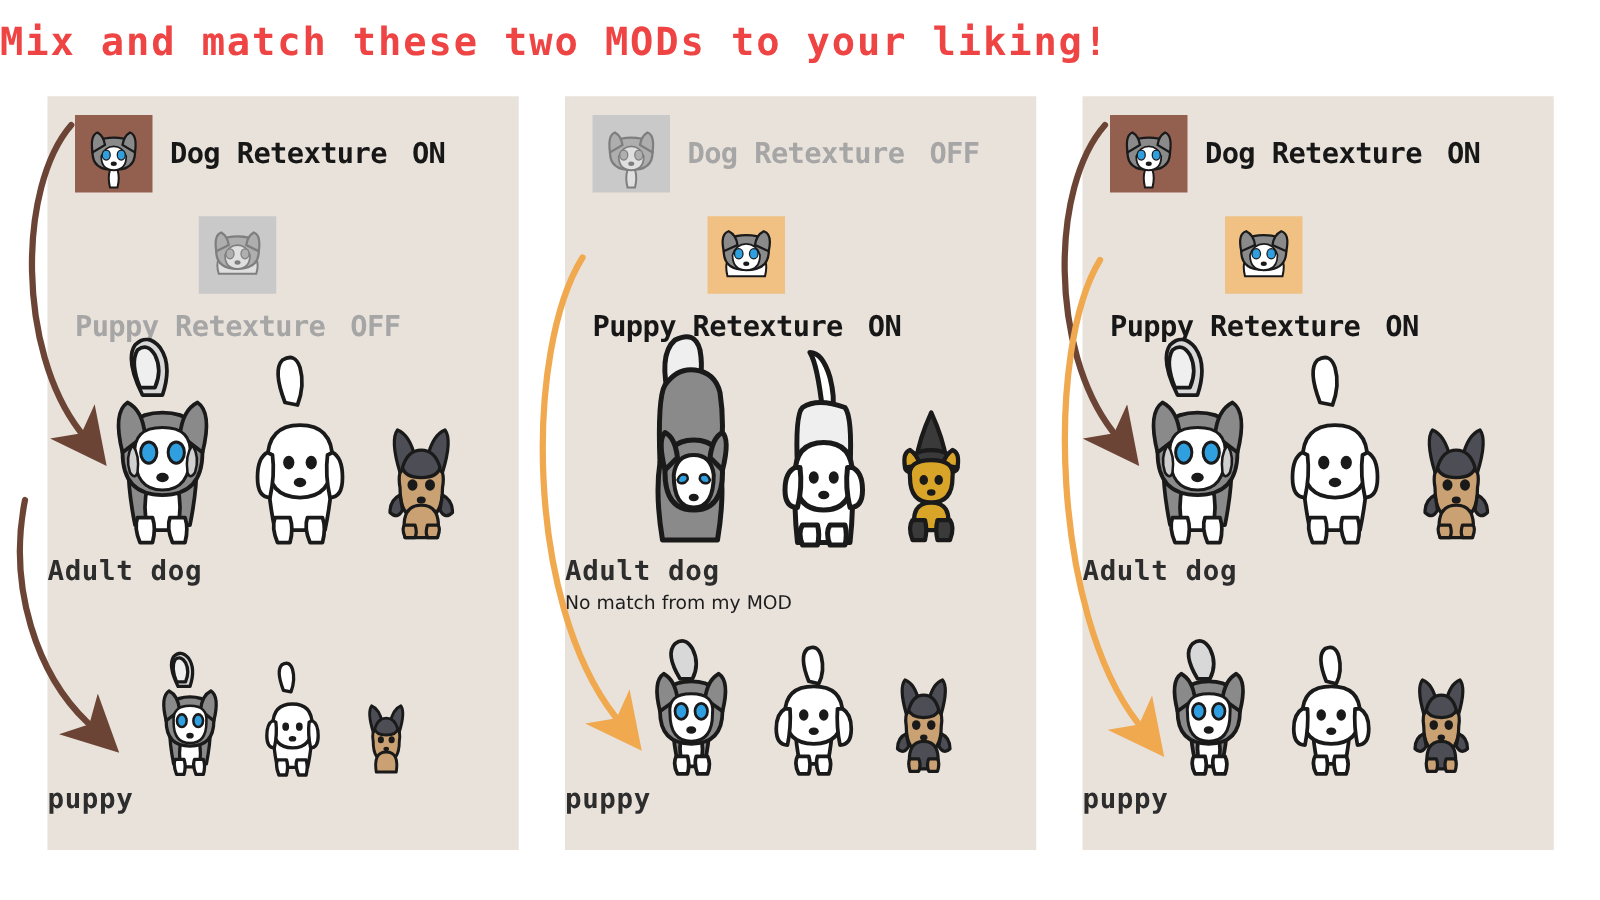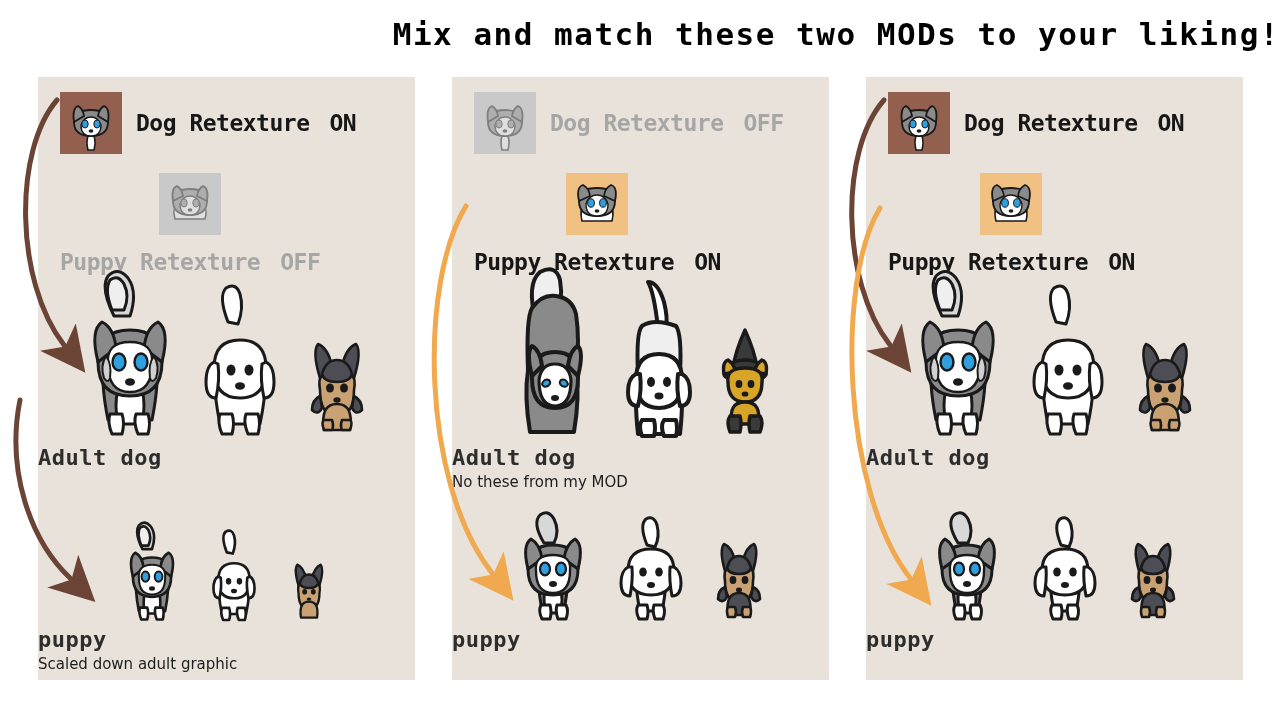--- a/index.html
+++ b/index.html
@@ -6,26 +6,26 @@
   html, body {
     width: 1280px; height: 720px;
     background: #ffffff;
     font-family: "DejaVu Sans", sans-serif;
     overflow: hidden;
   }
   #stage { position: relative; width: 1280px; height: 720px; background:#fff; }
 
   .title {
     position: absolute; top: 16px; left: 0; width: 1280px;
-    text-align: right;
+    text-align: left;
     font-family: "DejaVu Sans Mono", monospace;
     font-weight: bold;
     font-size: 31px;
     letter-spacing: 1.5px;
-    color: #000000;
+    color: #ef4444;
     white-space: nowrap;
   }
 
   .panel {
     position: absolute;
     top: 77px;
     width: 377px;
     height: 603px;
     background: #e8e2da;
   }
@@ -265,21 +265,20 @@
             <ellipse cx="32" cy="58" rx="4" ry="4.6" fill="#1a1a1a" stroke="none"></ellipse>
             <ellipse cx="46" cy="58" rx="4" ry="4.6" fill="#1a1a1a" stroke="none"></ellipse>
             <ellipse cx="39" cy="70" rx="3.6" ry="2.8" fill="#1a1a1a" stroke="none"></ellipse>
           </g>
         </svg>
       </div>
     </div>
 
     <div class="caption cap-puppy">
       <div class="main">puppy</div>
-      <div class="sub">Scaled down adult graphic</div>
     </div>
   </div>
 
   <div class="panel" id="panel-1">
 
     <div class="mod-row r0">
       <div class="thumb off">
         <svg viewBox="0 0 62 62">
           <g>
             <path d="M28 58 q-2 -8 0 -14 l6 0 q2 6 0 14 z" fill="#fff" stroke="#1a1a1a" stroke-width="1.6"></path>
@@ -368,21 +367,21 @@
             <ellipse cx="25" cy="60" rx="3.4" ry="4" fill="#1a1a1a" stroke="none"></ellipse>
             <ellipse cx="37" cy="60" rx="3.4" ry="4" fill="#1a1a1a" stroke="none"></ellipse>
             <ellipse cx="31" cy="70" rx="3.4" ry="2.6" fill="#1a1a1a" stroke="none"></ellipse>
           </g>
         </svg>
       </div>
     </div>
 
     <div class="caption cap-adult">
       <div class="main">Adult dog</div>
-      <div class="sub">No these from my MOD</div>
+      <div class="sub">No match from my MOD</div>
     </div>
 
     <div class="dog-row puppies">
       <div class="dog-slot">
         <svg width="78" height="116" viewBox="0 0 78 116">
           <g stroke="#1a1a1a" stroke-width="3" stroke-linejoin="round">
             <path d="M30 34 q-12 -20 -4 -28 q8 -6 14 4 q6 12 0 24 z" fill="#d8d8d8"></path>
             <path d="M28 100 q-6 -28 -2 -44 q6 -14 13 -14 q7 0 13 14 q4 16 -2 44 z" fill="#8a8a8a"></path>
             <path d="M32 104 q-4 -16 0 -26 l14 0 q4 12 0 26 z" fill="#fff"></path>
             <path d="M28 110 q-4 -8 -1 -14 l9 0 q2 7 0 14 z" fill="#fff"></path>

